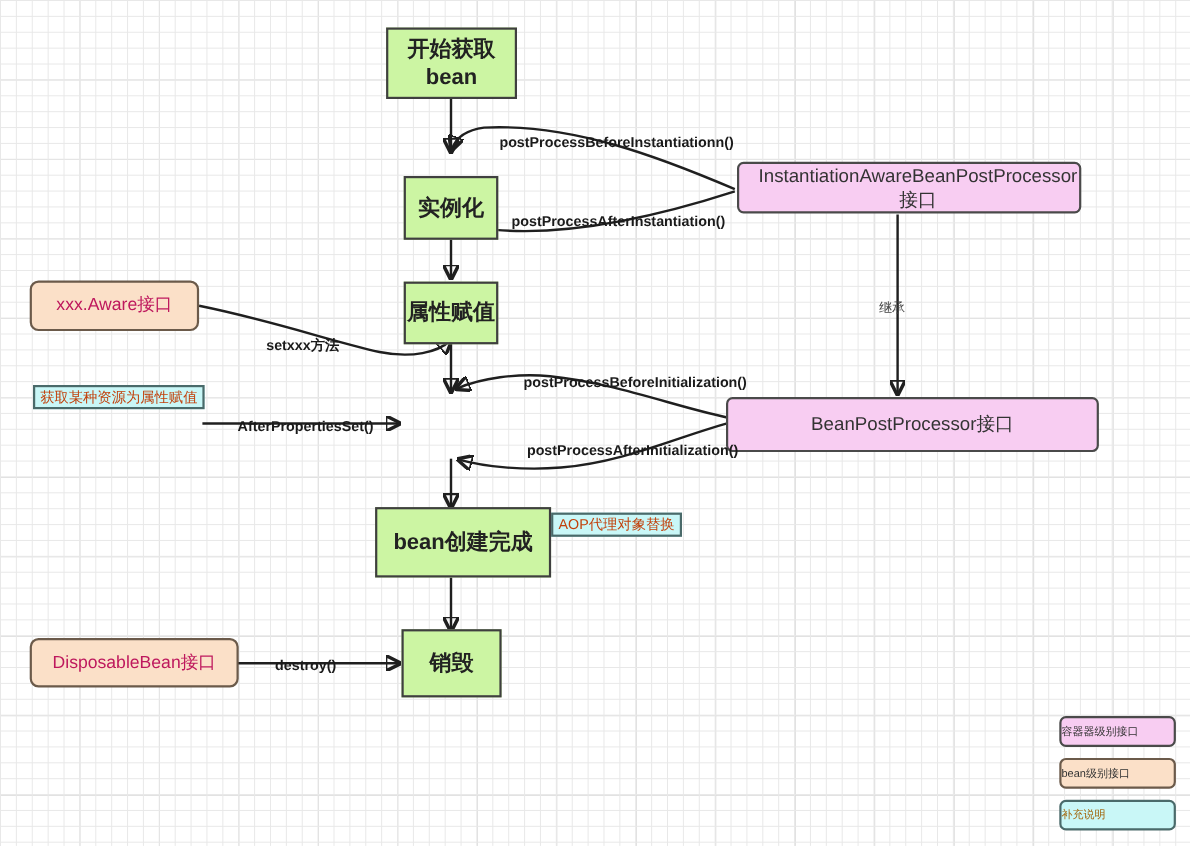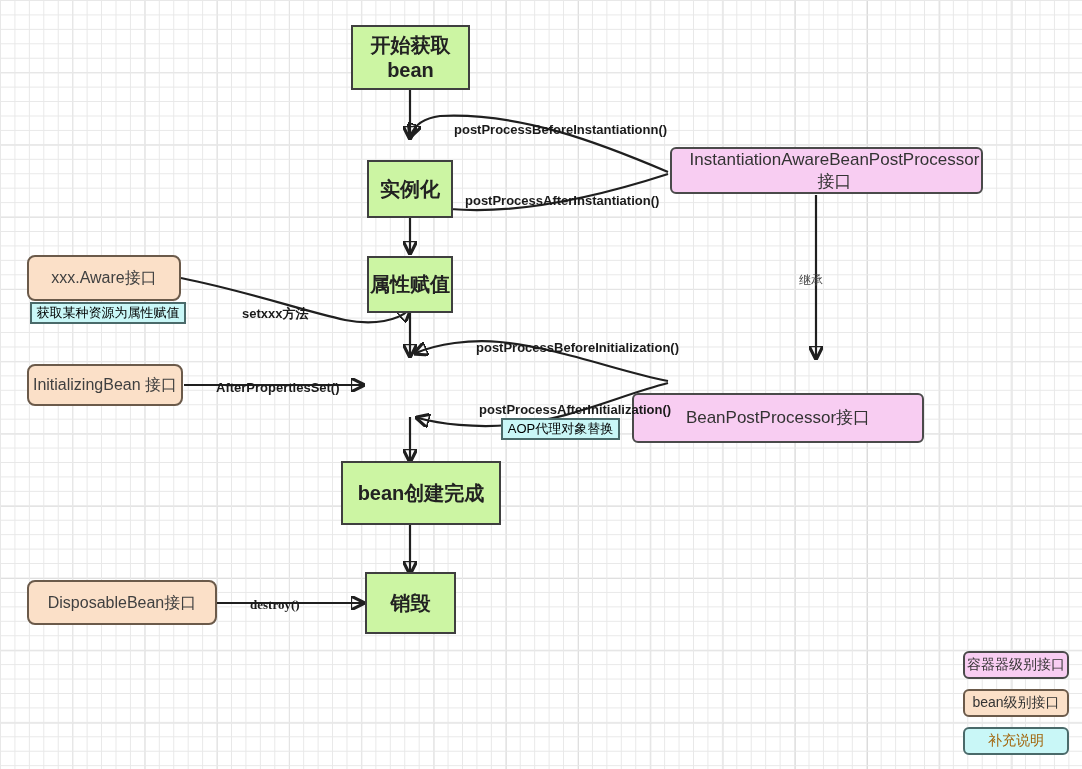--- a/index.html
+++ b/index.html
@@ -44,35 +44,36 @@
     border: 2px solid #4a4a4a;
     border-radius: 6px;
     font-size: 17px;
     color: #333333;
   }
   .orange {
     background: #fbe0c8;
     border: 2px solid #6b5a4a;
     border-radius: 8px;
     font-size: 16px;
-    color: #404040;
+    color: #be185d;
   }
   .cyan {
     background: #c9f7f7;
     border: 2px solid #4a6a6a;
     font-size: 13px;
-    color: #000000;
+    color: #c2410c;
+    margin-top: 48px;
   }
   .legend-item {
     position: absolute;
     box-sizing: border-box;
     display: flex;
     align-items: center;
-    justify-content: center;
-    font-size: 14px;
+    justify-content: flex-start;
+    font-size: 10px;
     border-radius: 6px;
   }
   .legend-pink { background: #f8cdf2; border: 2px solid #4a4a4a; color:#333; }
   .legend-orange { background: #fbe0c8; border: 2px solid #6b5a4a; color:#333; }
   .legend-cyan { background: #c9f7f7; border: 2px solid #4a6a6a; color:#a16207; }
   .edge-label {
     position: absolute;
     font-size: 13px;
     font-weight: bold;
     color: #1a1a1a;
@@ -154,52 +155,49 @@
   </div>
 
   <div class="node green" style="left:365px; top:572px; width:91px; height:62px;">
     <span>销毁</span>
   </div>
 
   <div class="node pink" style="left:670px; top:147px; width:313px; height:47px;padding-left:16px;">
     <span>InstantiationAwareBeanPostProcessor接口</span>
   </div>
 
-  <div class="node pink" style="left:632px; top:361px; width:292px; height:50px;margin-top:32px;">
+  <div class="node pink" style="left:660px; top:361px; width:339px; height:50px;">
     <span>BeanPostProcessor接口</span>
   </div>
 
   <div class="node orange" style="left:27px; top:255px; width:154px; height:46px;">
     <span>xxx.Aware接口</span>
   </div>
 
   <div class="node cyan" style="left:30px; top:302px; width:156px; height:22px;">
     <span>获取某种资源为属性赋值</span>
   </div>
 
-  <div class="node orange" style="left:27px; top:364px; width:156px; height:42px;">
-    <span>InitializingBean 接口</span>
-  </div>
 
   <div class="node orange" style="left:27px; top:580px; width:190px; height:45px;">
     <span>DisposableBean接口</span>
   </div>
 
   <div class="node cyan" style="left:501px; top:418px; width:119px; height:22px;">
     <span>AOP代理对象替换</span>
   </div>
 
   <div class="edge-label" style="left:454px; top:122px;">postProcessBeforeInstantiationn()</div>
   <div class="edge-label" style="left:453px; top:193px;padding-left:12px;">postProcessAfterInstantiation()</div>
   <div class="edge-label cn" style="left:242px; top:305px;">setxxx方法</div>
   <div class="edge-label" style="left:476px; top:340px;">postProcessBeforeInitialization()</div>
   <div class="edge-label" style="left:216px; top:380px;">AfterPropertiesSet()</div>
   <div class="edge-label" style="left:479px; top:402px;">postProcessAfterInitialization()</div>
   <div class="edge-label plain" style="left:799px; top:272px;">继承</div>
-  <div class="edge-label" style="left:250px; top:597px;font-family:Liberation Serif, serif;">destroy()</div>
+  <div class="edge-label" style="left:250px; top:597px;">destroy()</div>
 
   <div class="legend-item legend-pink" style="left:963px; top:651px; width:106px; height:28px;">
     <span>容器器级别接口</span>
   </div>
   <div class="legend-item legend-orange" style="left:963px; top:689px; width:106px; height:28px;">
     <span>bean级别接口</span>
   </div>
   <div class="legend-item legend-cyan" style="left:963px; top:727px; width:106px; height:28px;">
     <span>补充说明</span>
   </div>

